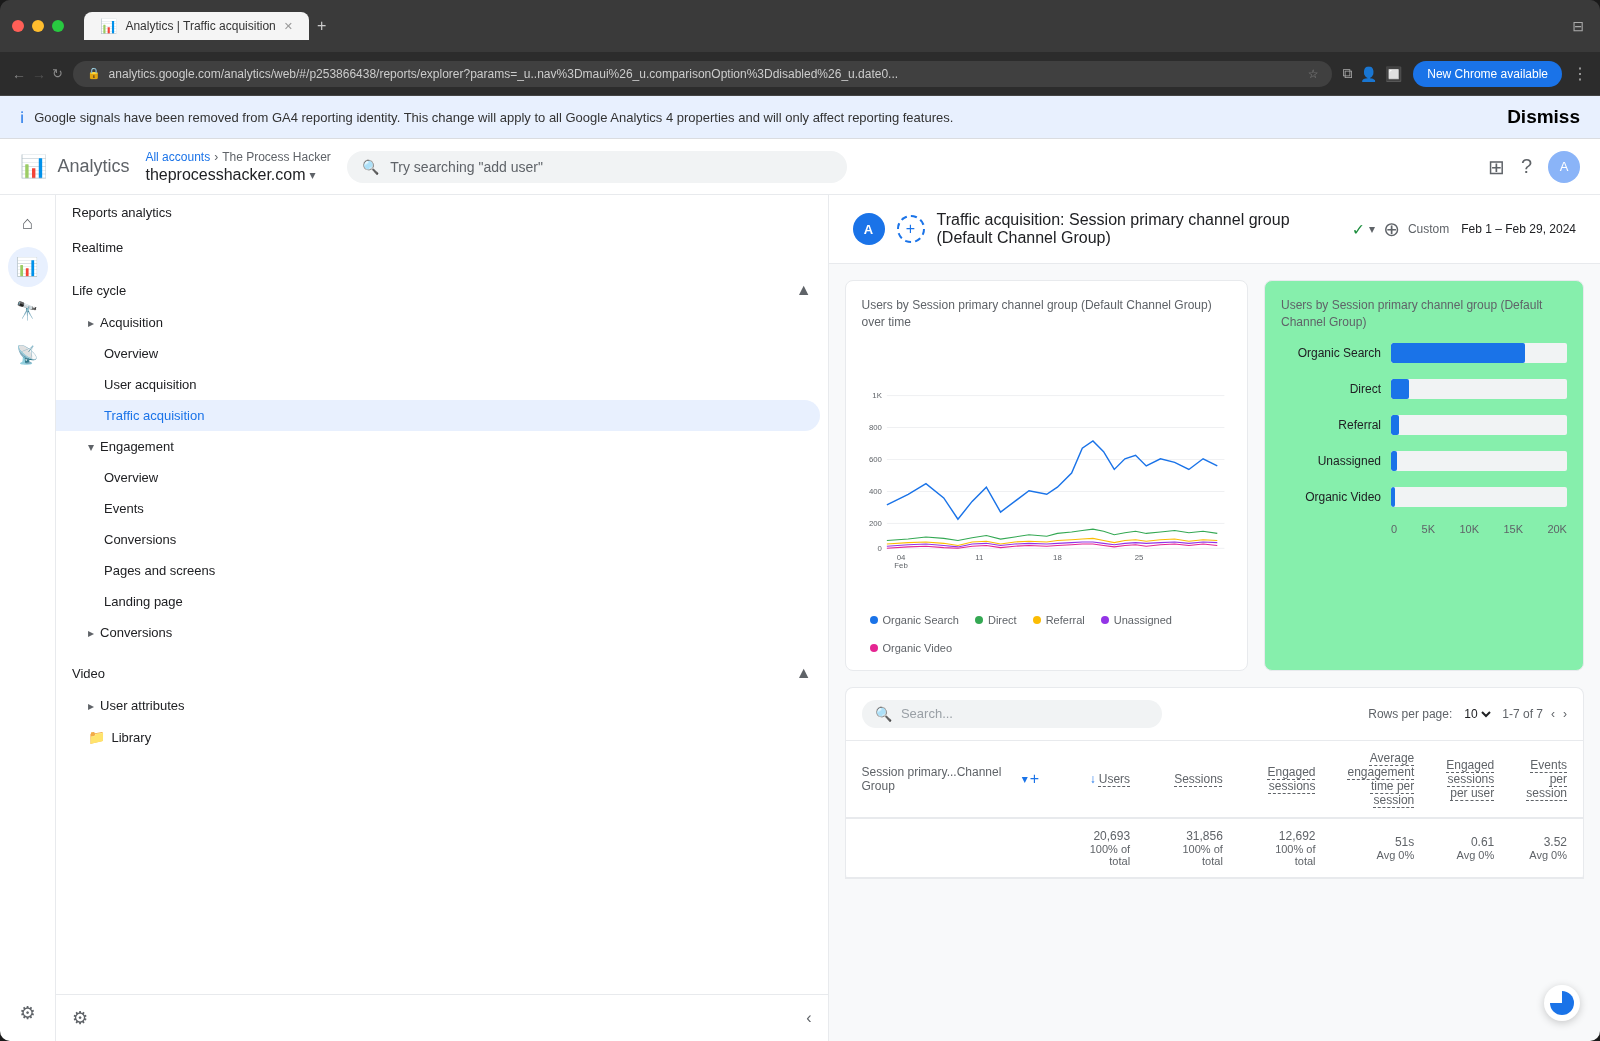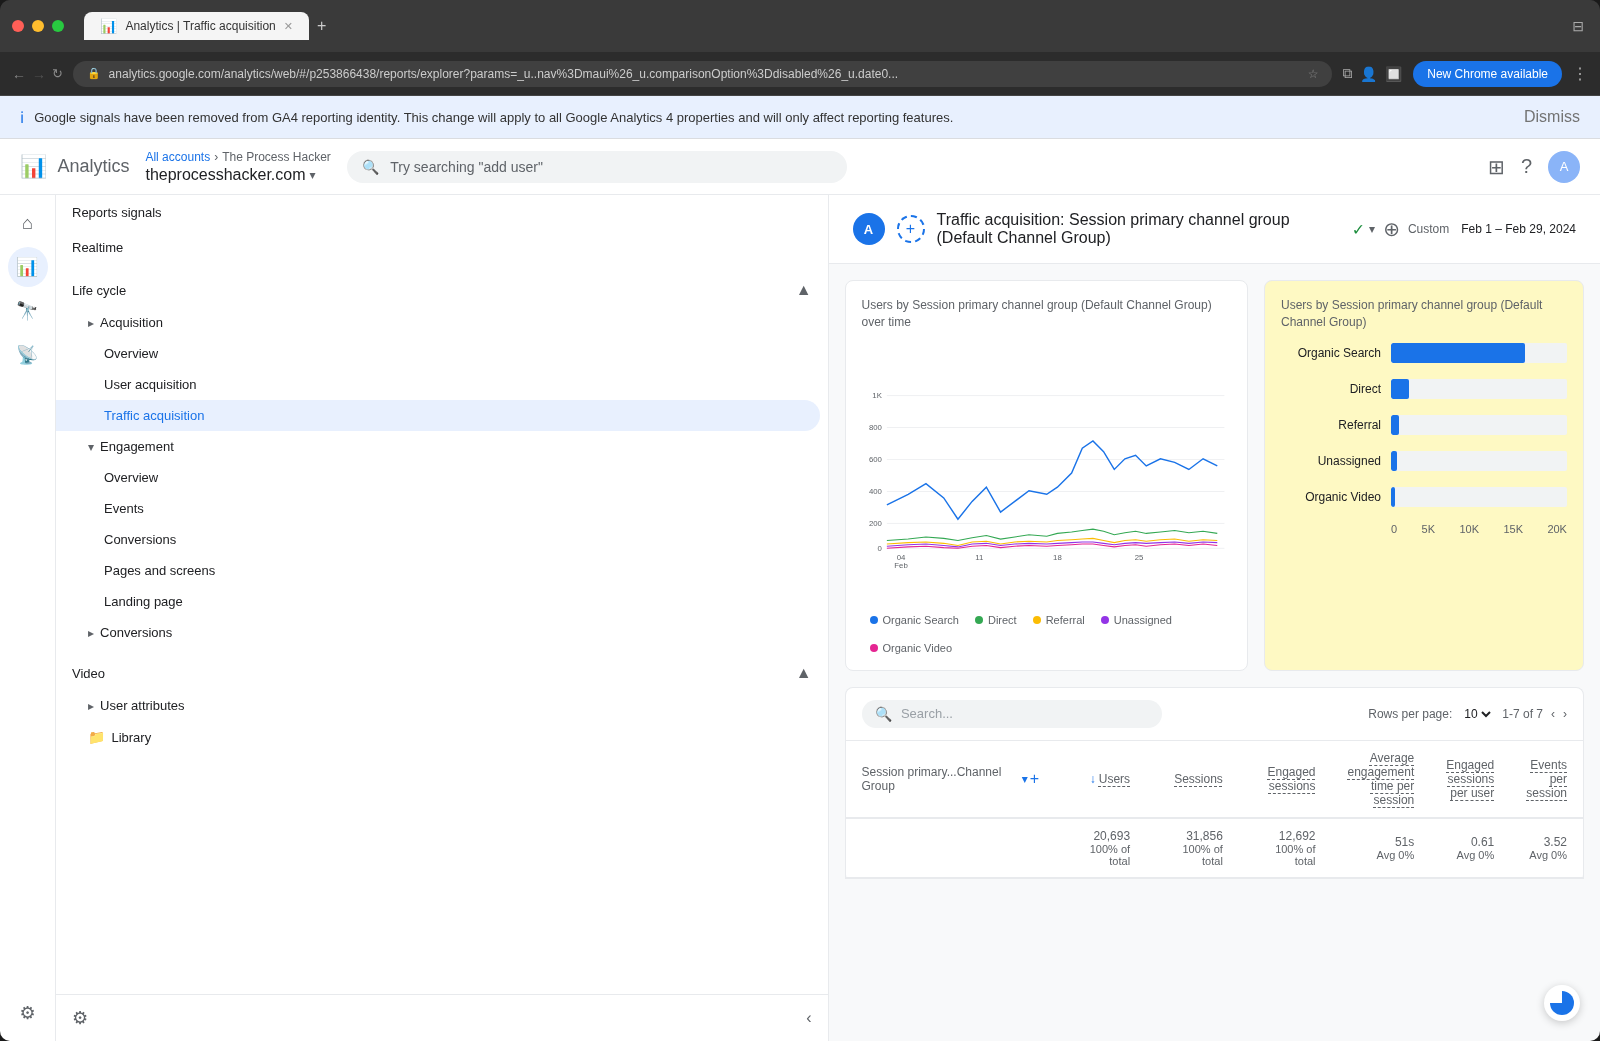--- a/index.html
+++ b/index.html
@@ -30,21 +30,21 @@
     .url-text { color: #ccc; font-size: 12px; overflow: hidden; text-overflow: ellipsis; white-space: nowrap; }
     .url-star { color: #888; margin-left: auto; cursor: pointer; }
     .ext-icons { display: flex; align-items: center; gap: 8px; }
     .ext-icon { color: #aaa; cursor: pointer; font-size: 14px; }
     .chrome-update-btn { background: #1a73e8; color: white; border: none; border-radius: 20px; padding: 6px 14px; font-size: 12px; font-weight: 500; cursor: pointer; white-space: nowrap; }
     .menu-dots { color: #aaa; font-size: 16px; cursor: pointer; }
 
     
     .notif-banner { background: #e8f0fe; padding: 10px 20px; display: flex; align-items: center; gap: 10px; font-size: 13px; color: #333; border-bottom: 1px solid #dadce0; }
     .notif-icon { color: #1a73e8; font-size: 16px; }
-    .notif-dismiss { margin-left: auto; color: #737373; cursor: pointer; font-size: 16px; font-weight: 400; }
+    .notif-dismiss { margin-left: auto; color: #000000; cursor: pointer; font-size: 19px; font-weight: 700; }
 
     
     .app-header { background: #fff; height: 56px; display: flex; align-items: center; padding: 0 20px; gap: 16px; border-bottom: 1px solid #e8eaed; position: relative; z-index: 10; }
     .ga-logo { display: flex; align-items: center; gap: 10px; }
     .ga-logo-text { font-size: 18px; color: #5f6368; font-weight: 400; }
     .breadcrumb { font-size: 12px; color: #5f6368; display: flex; align-items: center; gap: 4px; }
     .property-selector { display: flex; align-items: center; gap: 4px; cursor: pointer; }
     .property-name { font-size: 16px; font-weight: 500; color: #202124; }
     .property-chevron { color: #5f6368; font-size: 12px; }
     .search-bar { flex: 1; max-width: 500px; background: #f1f3f4; border-radius: 24px; padding: 8px 16px; display: flex; align-items: center; gap: 10px; }
@@ -71,21 +71,21 @@
     .report-icon { width: 32px; height: 32px; background: #1a73e8; border-radius: 50%; display: flex; align-items: center; justify-content: center; color: white; font-size: 13px; font-weight: 600; }
     .add-comparison { width: 28px; height: 28px; border-radius: 50%; border: 2px dashed #1a73e8; display: flex; align-items: center; justify-content: center; color: #1a73e8; cursor: pointer; font-size: 16px; }
     .report-title { font-size: 16px; color: #202124; font-weight: 500; flex: 1; }
     .report-actions { display: flex; align-items: center; gap: 8px; margin-left: auto; }
     .date-label { color: #5f6368; font-size: 12px; margin-right: 4px; }
     .verified-badge { display: flex; align-items: center; gap: 4px; color: #1e8e3e; cursor: pointer; }
 
     
     .charts-section { padding: 16px; display: flex; gap: 16px; }
     .line-chart-container { flex: 1; background: #fff; border-radius: 8px; padding: 16px; border: 1px solid #e8eaed; }
-    .bar-chart-container { width: 320px; background: #fef9c3; border-radius: 8px; padding: 16px; border: 1px solid #e8eaed; }
+    .bar-chart-container { width: 320px; background: #86efac; border-radius: 8px; padding: 16px; border: 1px solid #e8eaed; }
     .chart-title { font-size: 12px; color: #5f6368; margin-bottom: 12px; line-height: 1.4; }
 
     
     .line-chart-svg { width: 100%; height: 260px; }
 
     
     .bar-chart-row { display: flex; align-items: center; margin-bottom: 16px; gap: 10px; }
     .bar-label { width: 100px; font-size: 12px; color: #202124; text-align: right; flex-shrink: 0; }
     .bar-track { flex: 1; height: 20px; background: #f1f3f4; border-radius: 2px; overflow: hidden; }
     .bar-fill { height: 100%; background: #1a73e8; border-radius: 2px; }
@@ -209,21 +209,21 @@
         <div class="nav-icon-item">⌂</div>
         <div class="nav-icon-item active">📊</div>
         <div class="nav-icon-item">🔭</div>
         <div class="nav-icon-item">📡</div>
         <div style="margin-top:auto;"></div>
         <div class="nav-icon-item" style="margin-bottom:8px;">⚙</div>
       </div>
 
       <div class="sidebar-content" style="width:244px;min-width:244px;border-right:1px solid #e8eaed;overflow-y:auto;background:#fff;display:flex;flex-direction:column;">
         <div class="sidebar-item" style="padding: 10px 16px; font-size:13px; color:#202124;">
-          <span>Reports signals</span>
+          <span>Reports analytics</span>
         </div>
         <div class="sidebar-item" style="padding: 10px 16px; font-size:13px; color:#202124;">
           <span>Realtime</span>
         </div>
 
         <div style="padding: 8px 0;">
           <div class="section-header">
             <span>Life cycle</span>
             <span class="collapse-icon">▲</span>
           </div>

